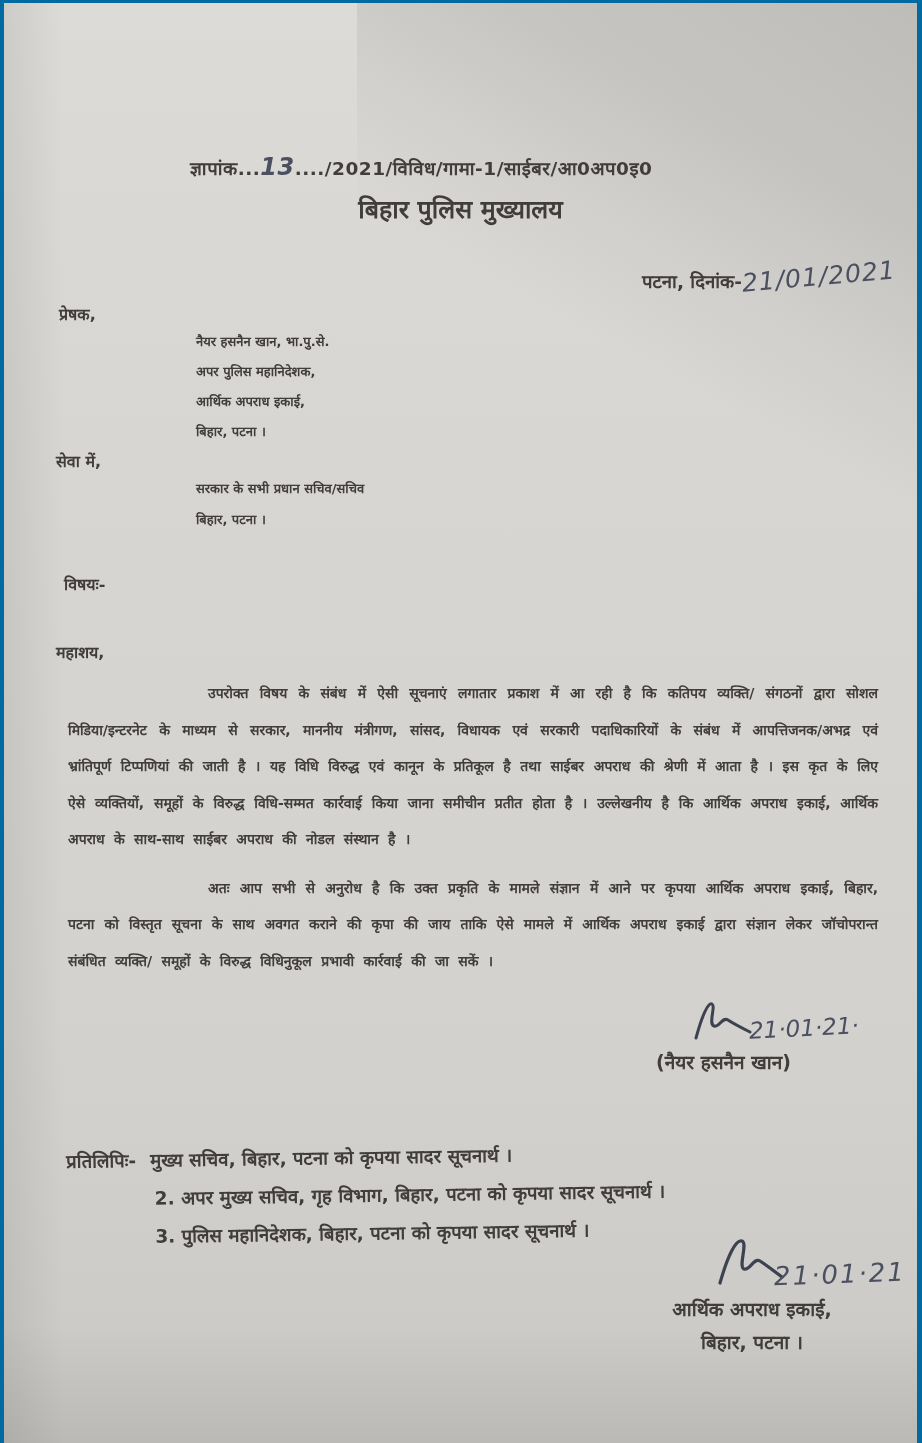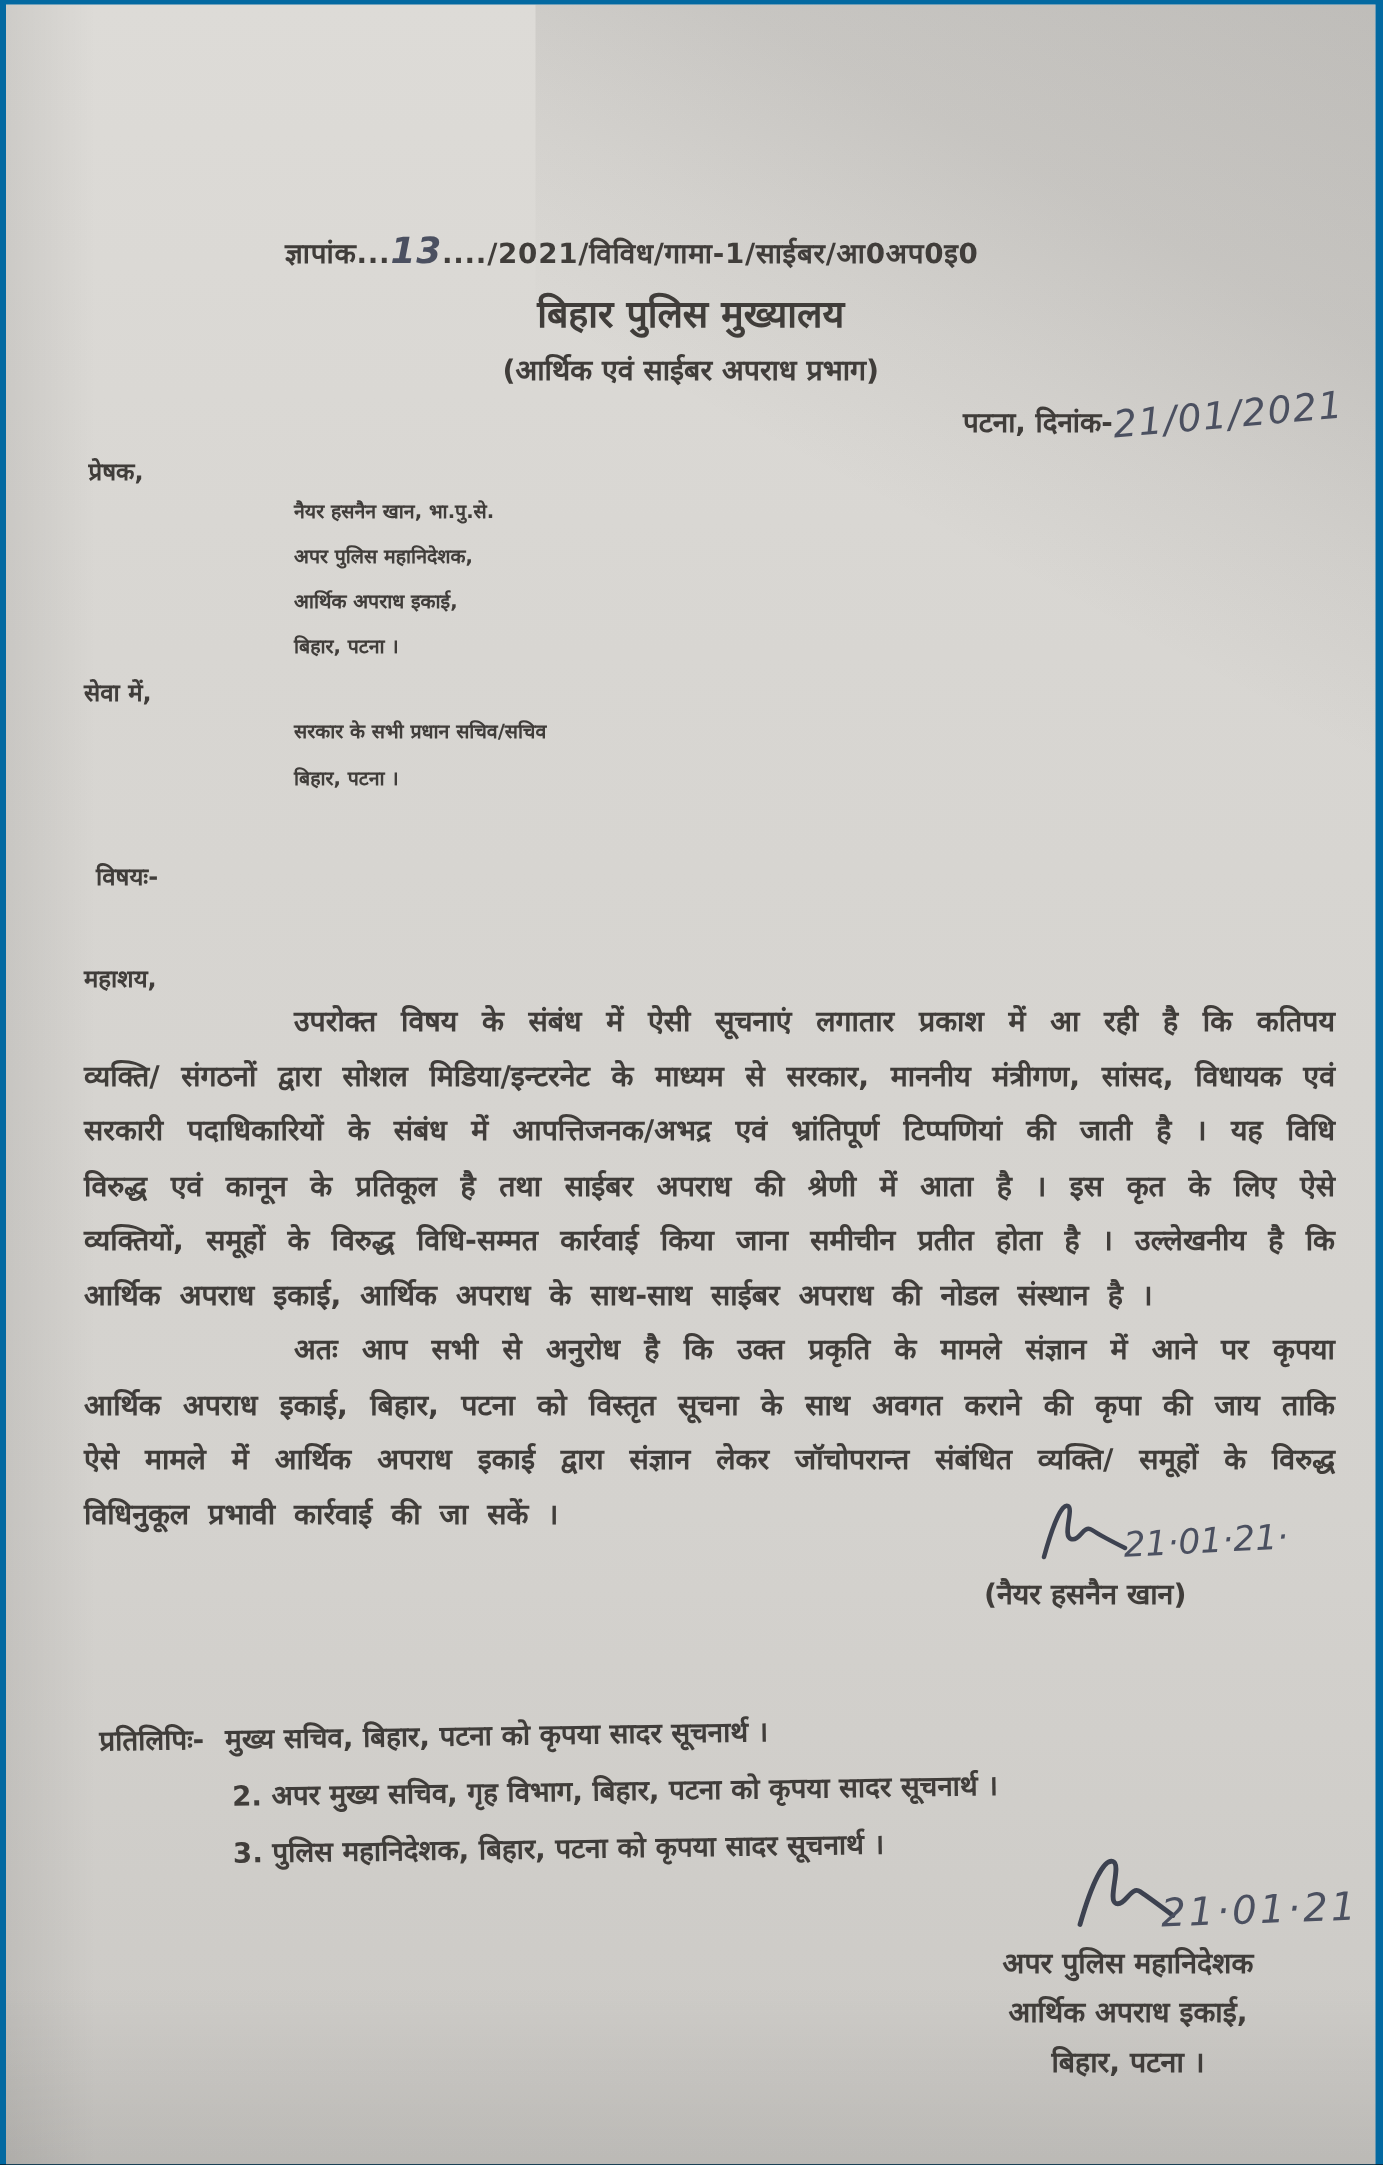--- a/index.html
+++ b/index.html
@@ -72,22 +72,22 @@
   .subject-label{ left:60px; top:570px; }
   .subject-text{
     left:192px; top:566px; width:694px;
     font-size:19px; font-weight:bold; line-height:31px;
     text-align:justify; word-spacing:0.3em;
   }
   .salutation{ left:52px; top:638px; }
 
   .body-text{ left:52px; top:660px; width:834px; }
   .body-text p{
-    margin:0;
-    font-size:19px; font-weight:bold;
+    margin:12px;
+    font-size:14px; font-weight:bold;
     line-height:36.5px;
     text-align:justify;
     text-indent:140px;
     word-spacing:0.32em;
   }
 
   .sig1-scribble{ left:688px; top:995px; }
   .sig1-date{ left:745px; top:1012px; font-size:23px; white-space:nowrap; transform:rotate(-3deg); }
   .sig1-name{ left:652px; top:1046px; font-size:19px; font-weight:bold; white-space:nowrap; }
 
@@ -109,21 +109,20 @@
     <div class="shade-left"></div>
     <div class="shade-bottom"></div>
 
     <div class="letter ink">
 
       <div class="abs ref-line">
         <span>ज्ञापांक...</span><span class="pen-ref-no">13</span><span>..../2021/विविध/गामा-1/साईबर/आ0अप0इ0</span>
       </div>
 
       <div class="abs org-name">बिहार पुलिस मुख्यालय</div>
-      <div class="abs org-division">(आर्थिक एवं साईबर अपराध प्रभाग)</div>
 
       <div class="abs place-date">
         <span>पटना, दिनांक-</span><span class="pen pen-date-top">21/01/2021</span>
       </div>
 
       <div class="abs label sender-label">प्रेषक,</div>
       <div class="abs block-lines sender-lines">
         <div>नैयर हसनैन खान, भा.पु.से.</div>
         <div>अपर पुलिस महानिदेशक,</div>
         <div>आर्थिक अपराध इकाई,</div>
@@ -161,20 +160,19 @@
         <div class="row indent">3. पुलिस महानिदेशक, बिहार, पटना को कृपया सादर सूचनार्थ ।</div>
       </div>
 
       <div class="abs sig2-scribble">
         <svg width="70" height="58" viewBox="0 0 70 58">
           <path d="M4 48 C12 20 20 4 26 6 C32 8 22 32 28 34 C34 36 38 22 44 26 C50 30 58 36 66 42" fill="none" stroke="#3d4250" stroke-width="3.2" stroke-linecap="round"></path>
         </svg>
       </div>
       <div class="abs pen sig2-date">21·01·21</div>
       <div class="abs sig2-block">
-        <div>अपर पुलिस महानिदेशक</div>
         <div>आर्थिक अपराध इकाई,</div>
         <div>बिहार, पटना ।</div>
       </div>
 
     </div>
   </div>
 </div>
 
 </body></html>

